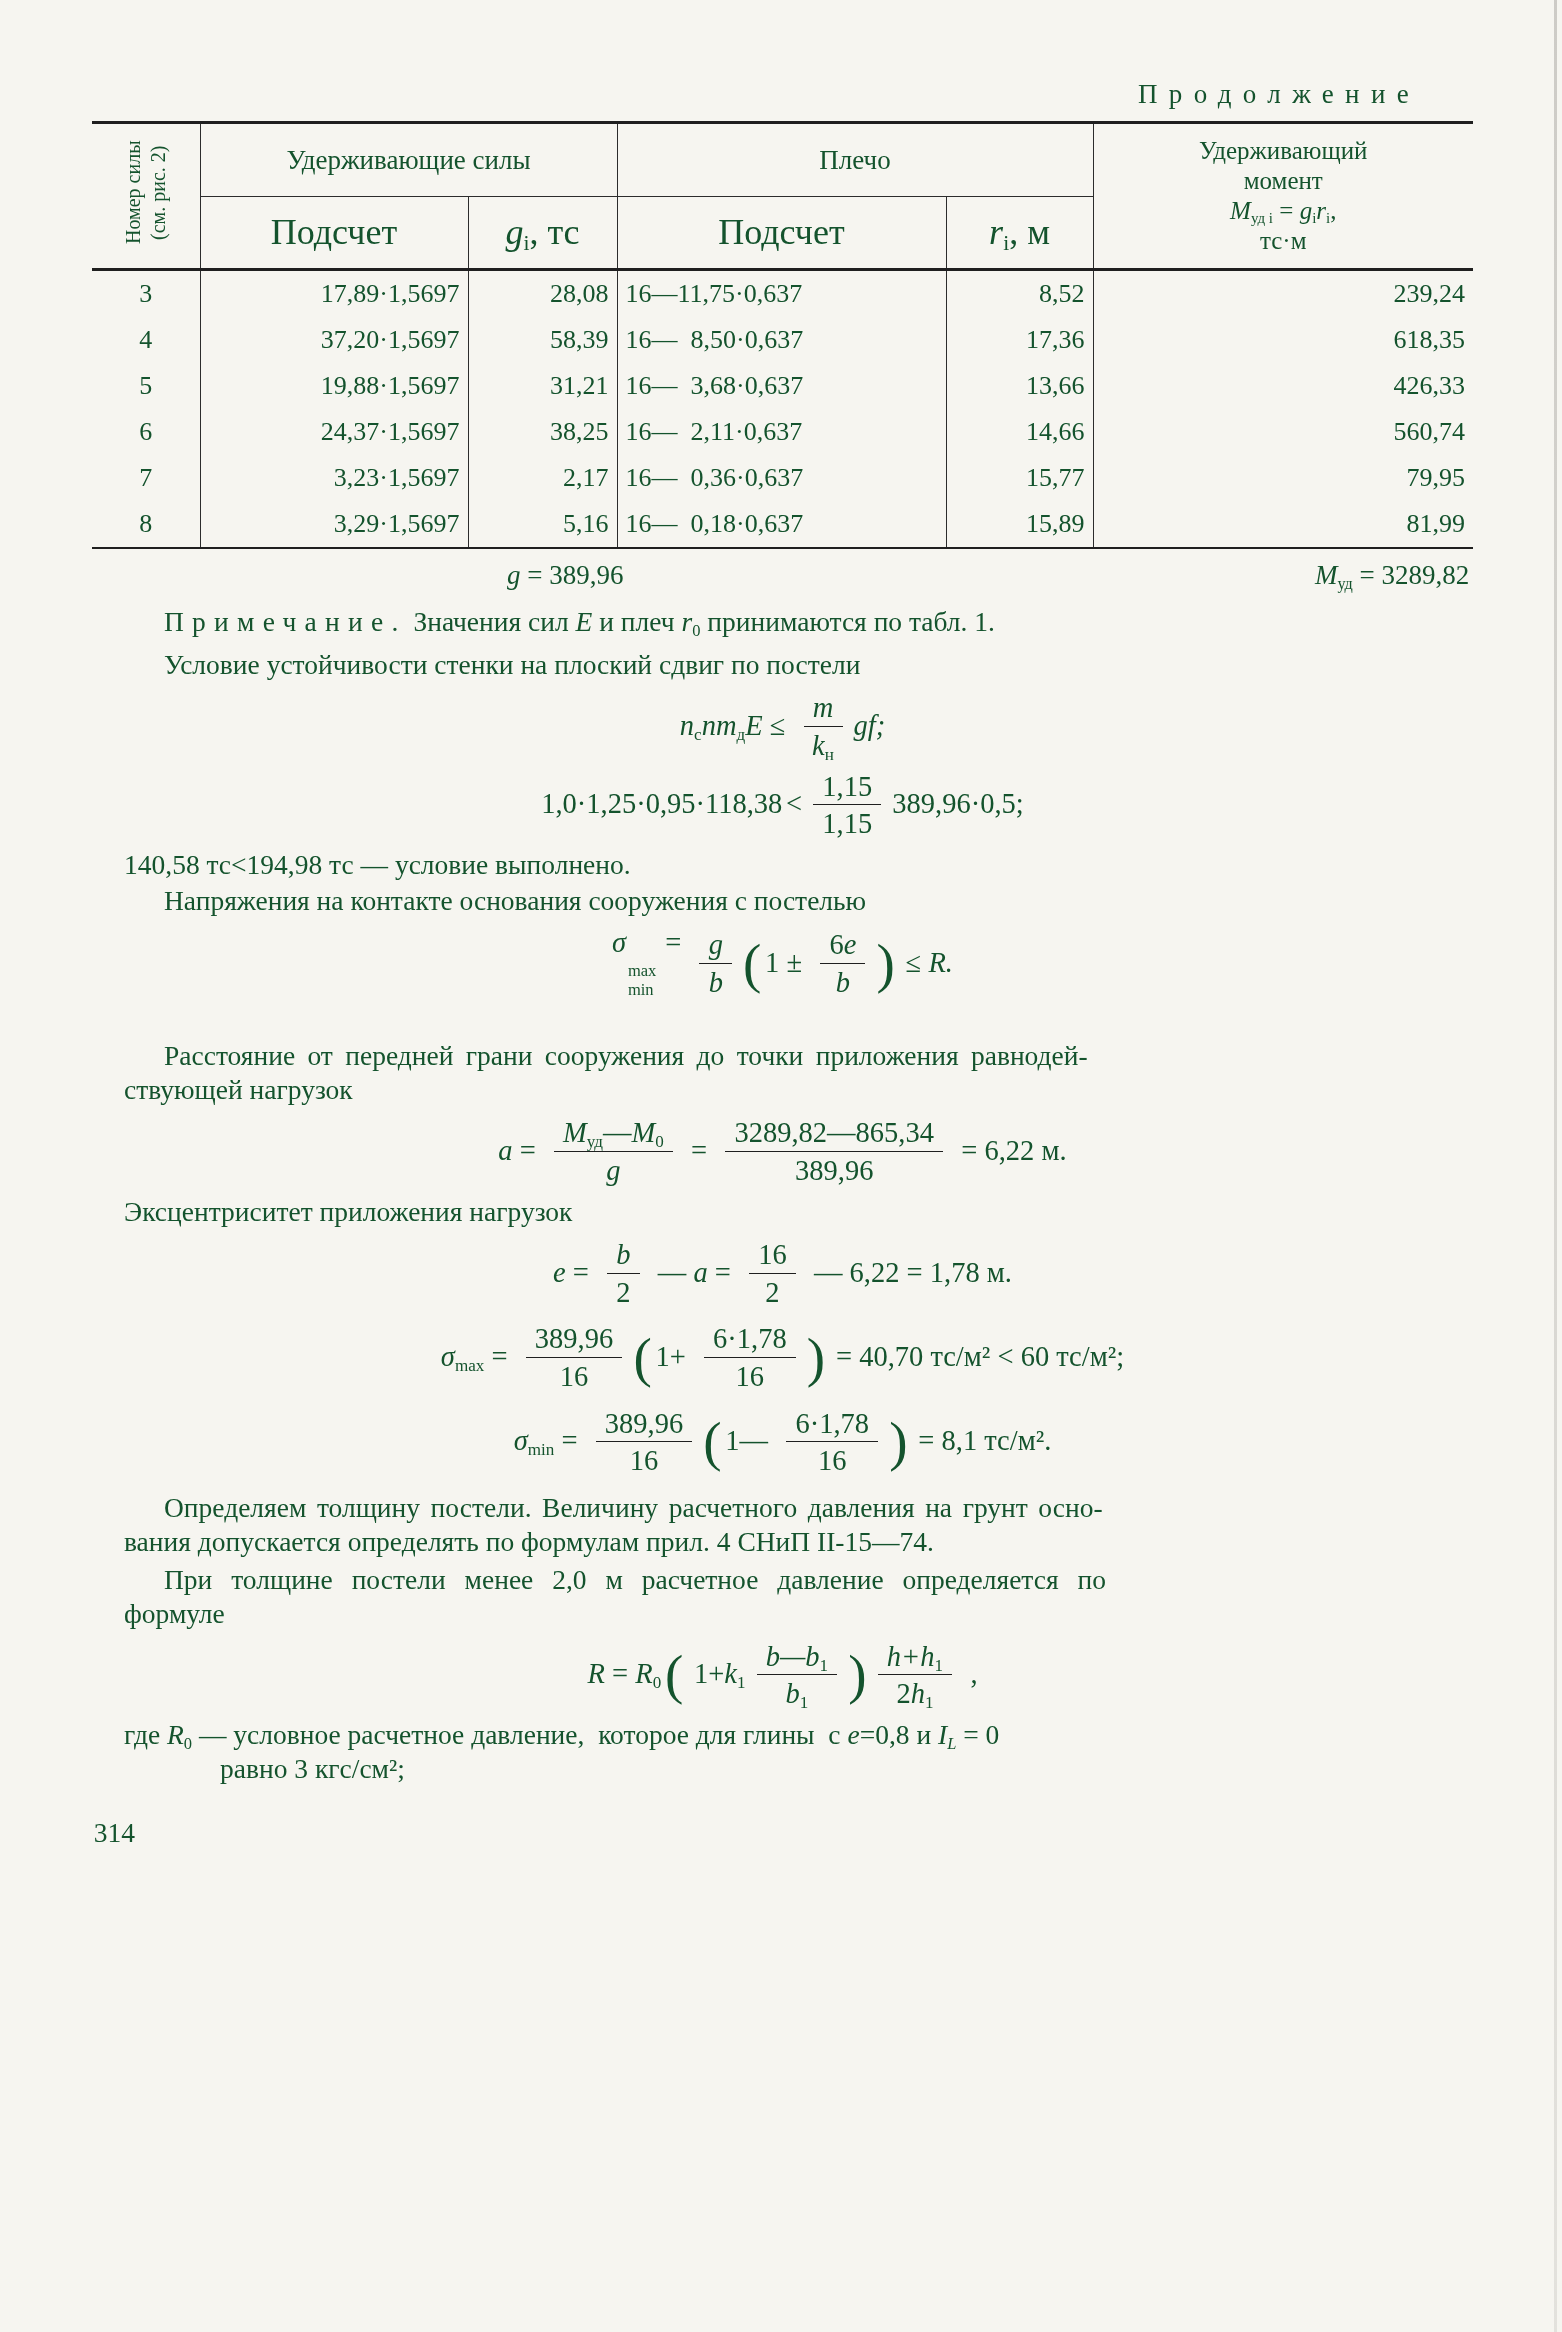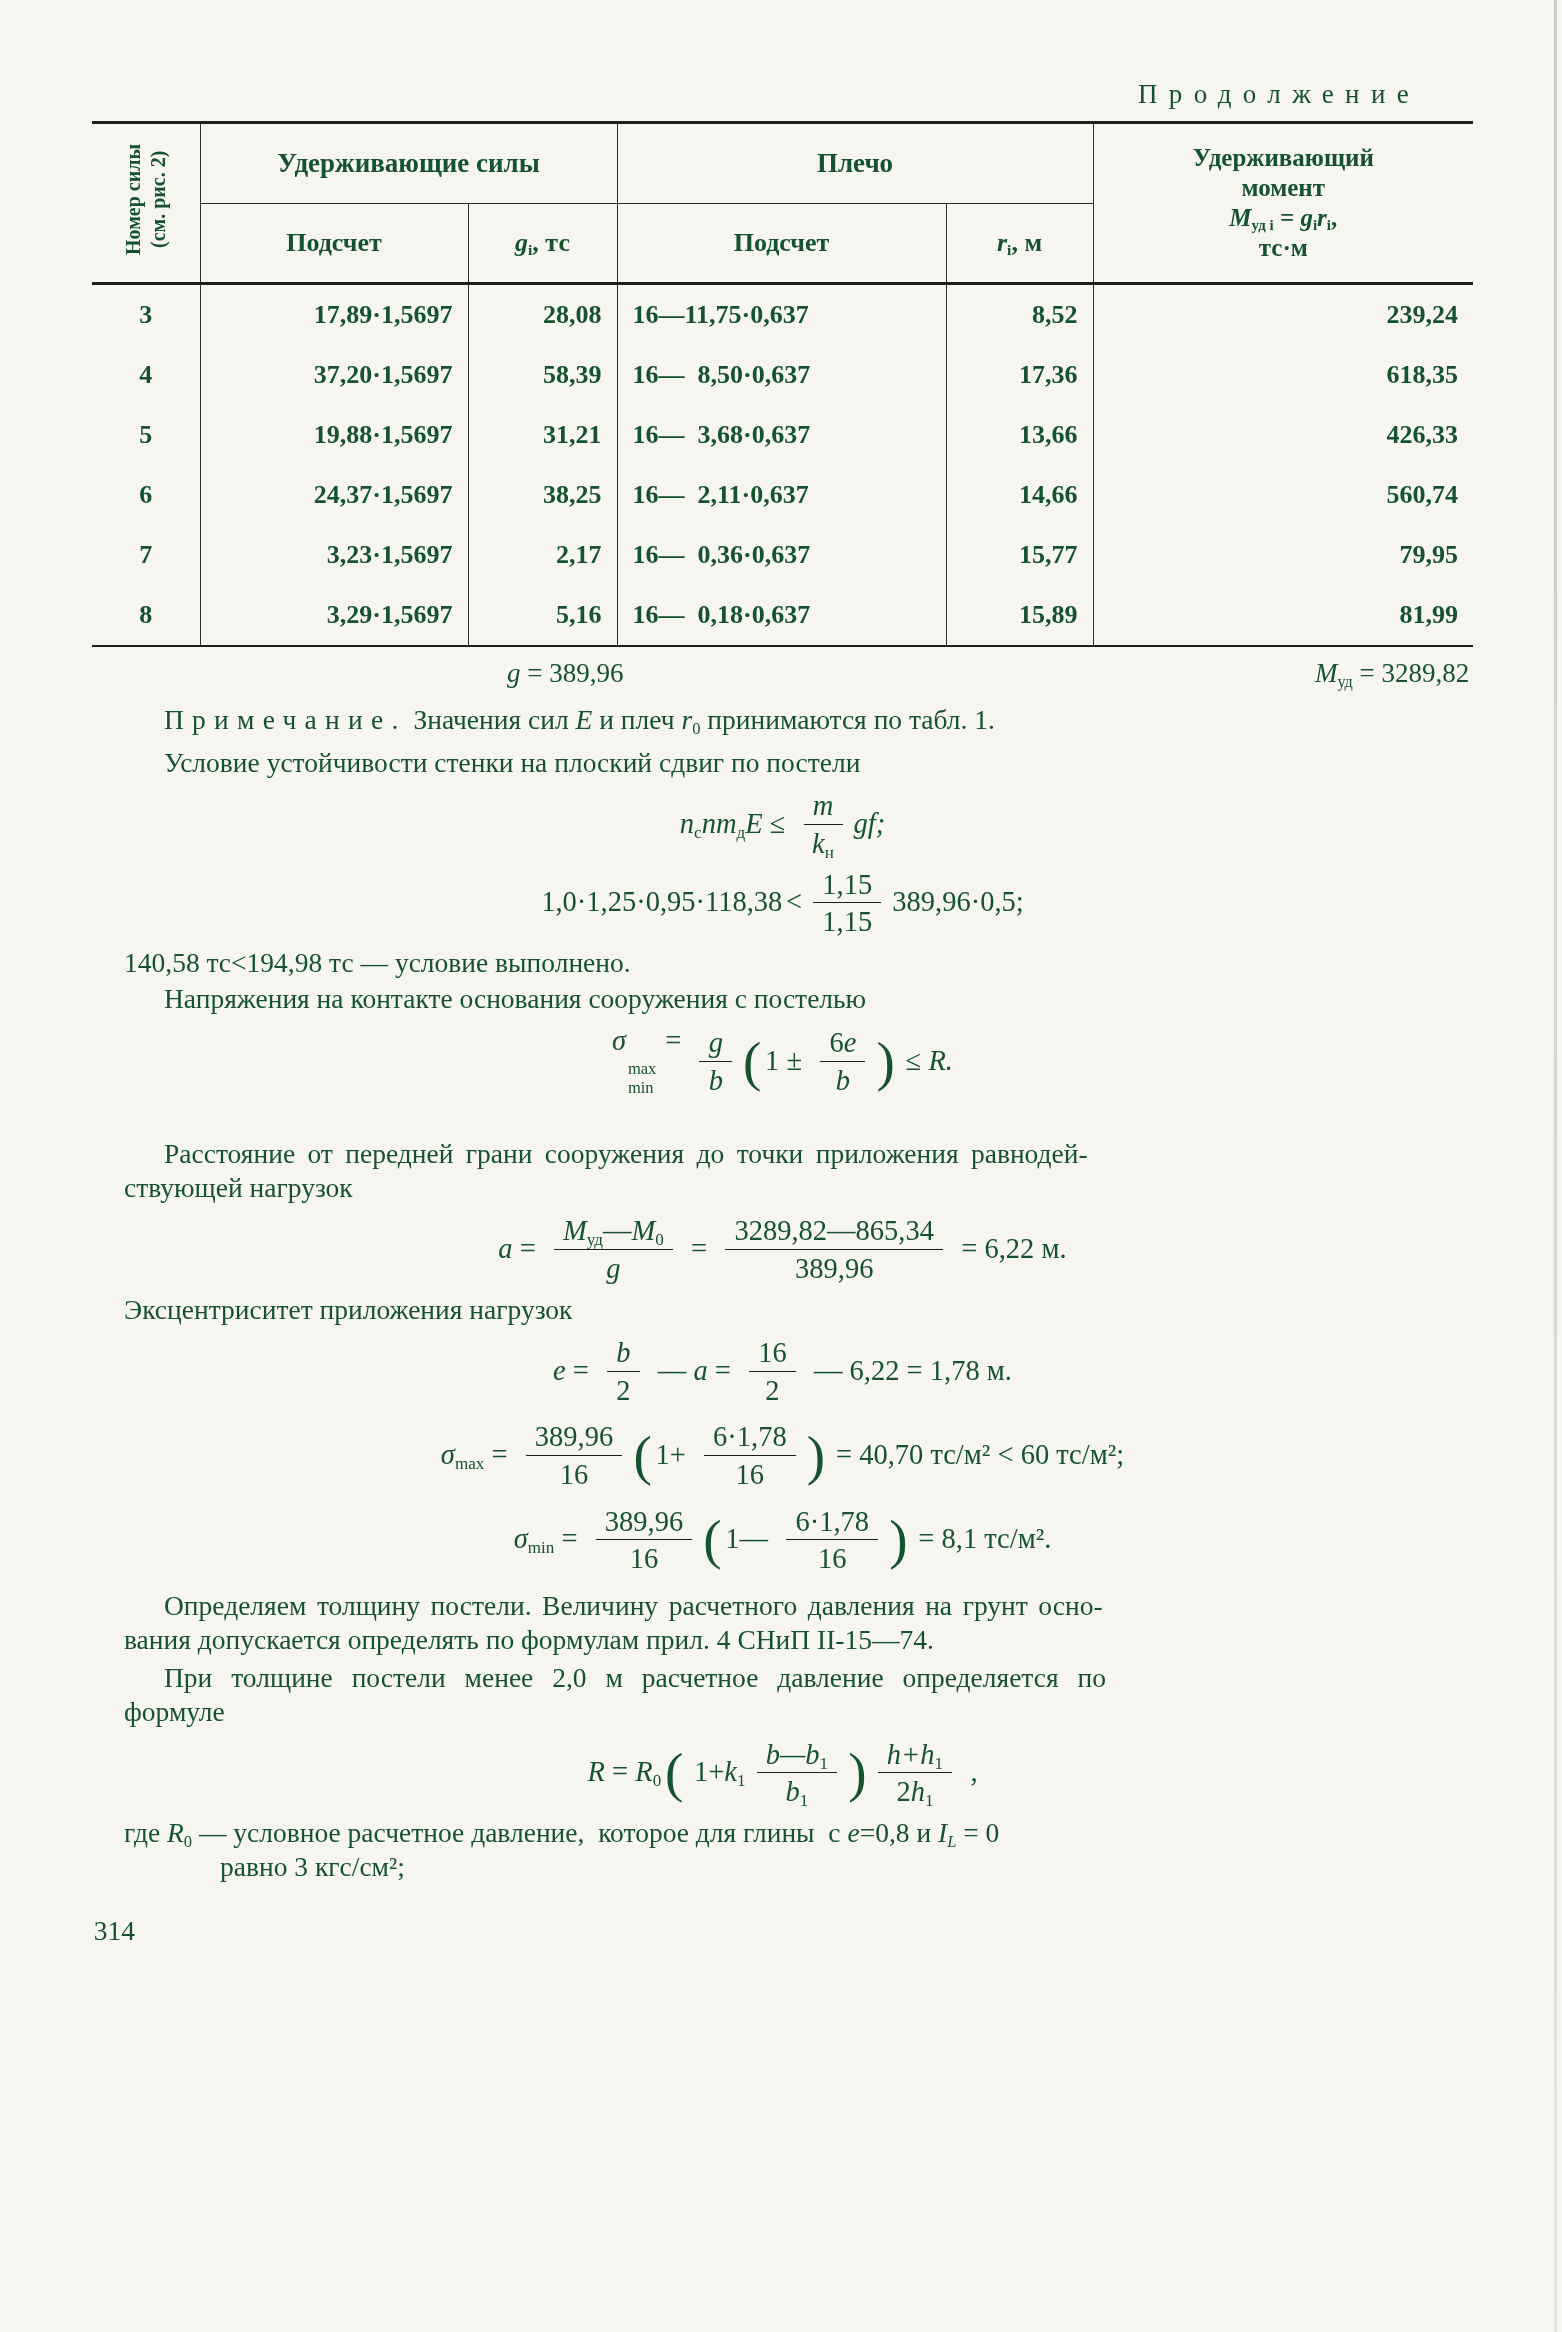--- a/index.html
+++ b/index.html
@@ -10,25 +10,25 @@
     background:#f6f5f0; color:#14532d; overflow:hidden;
     font-family:"Liberation Serif","DejaVu Serif",serif;
   }
   .inner { position:absolute; left:92px; top:0; width:1381px; }
 
   .continuation { padding:79px 53px 0 0; text-align:right; font-size:27px; letter-spacing:0.42em; }
 
   
   table.tbl { width:100%; border-collapse:collapse; table-layout:fixed; margin-top:11px;
               font-size:26px; border-top:3.7px solid #1f1f1f; }
-  .tbl th, .tbl td { font-weight:bold; padding:15px; }
+  .tbl th, .tbl td { font-weight:normal; padding:8px; }
   .tbl thead th { text-align:center; vertical-align:middle; line-height:1.2; }
   .col-sep { border-left:1.8px solid #2c2c2c; }
   .group-h { border-bottom:1.8px solid #2c2c2c; height:64px; font-size:27px; }
-  .sub-row th { height:64px; font-size:26px; }
+  .sub-row th { height:64px; font-size:36px; }
   .head-bottom { border-bottom:3.7px solid #1f1f1f; }
   .rot-cell { vertical-align:middle; text-align:center; }
   .rot { display:inline-block; writing-mode:vertical-rl; transform:rotate(180deg);
          max-height:121px; font-size:20px; line-height:1.25; }
   .moment-h { font-size:25px; line-height:30px; }
   .tbl tbody td { height:30px; font-size:26px; }
   .tbl tbody tr:last-child td { border-bottom:2.8px solid #1f1f1f; }
   .ta-c { text-align:center; } .ta-r { text-align:right; }
   .pr40 { padding-right:39px; } .pr30 { padding-right:27.5px; }
   .pl115 { padding-left:103px; text-align:left; } .pr16 { padding-right:14.7px; }

